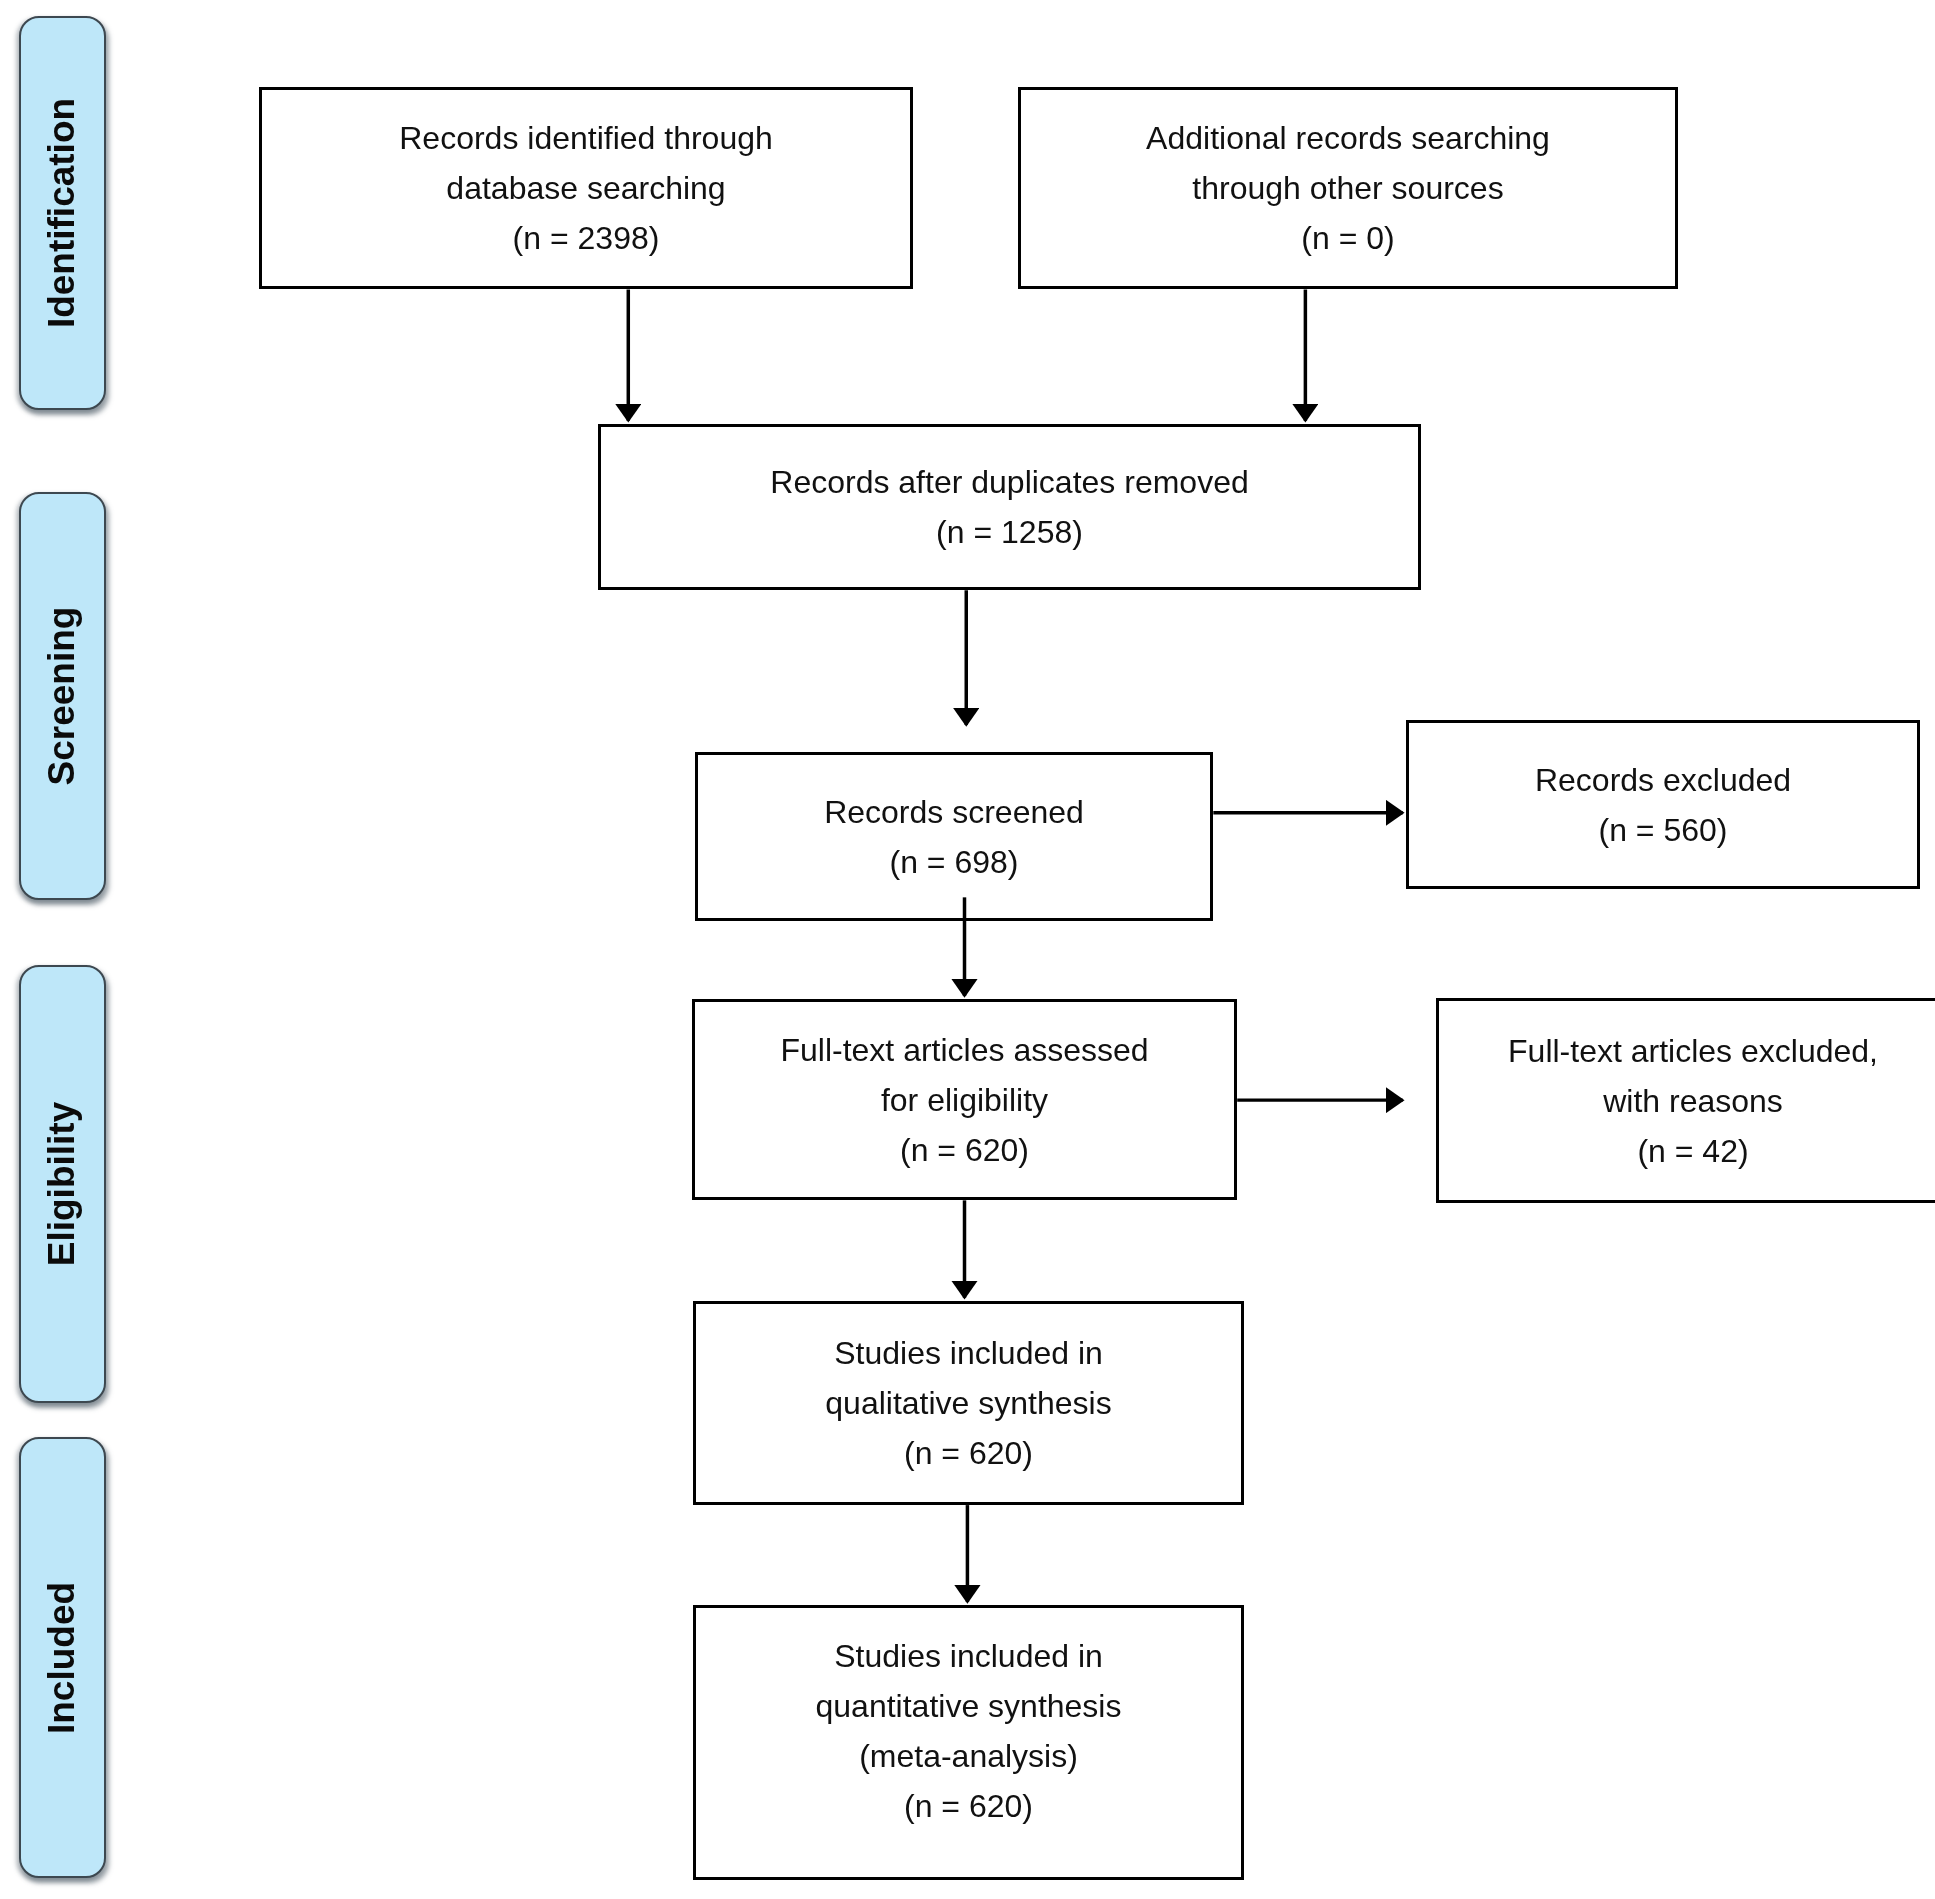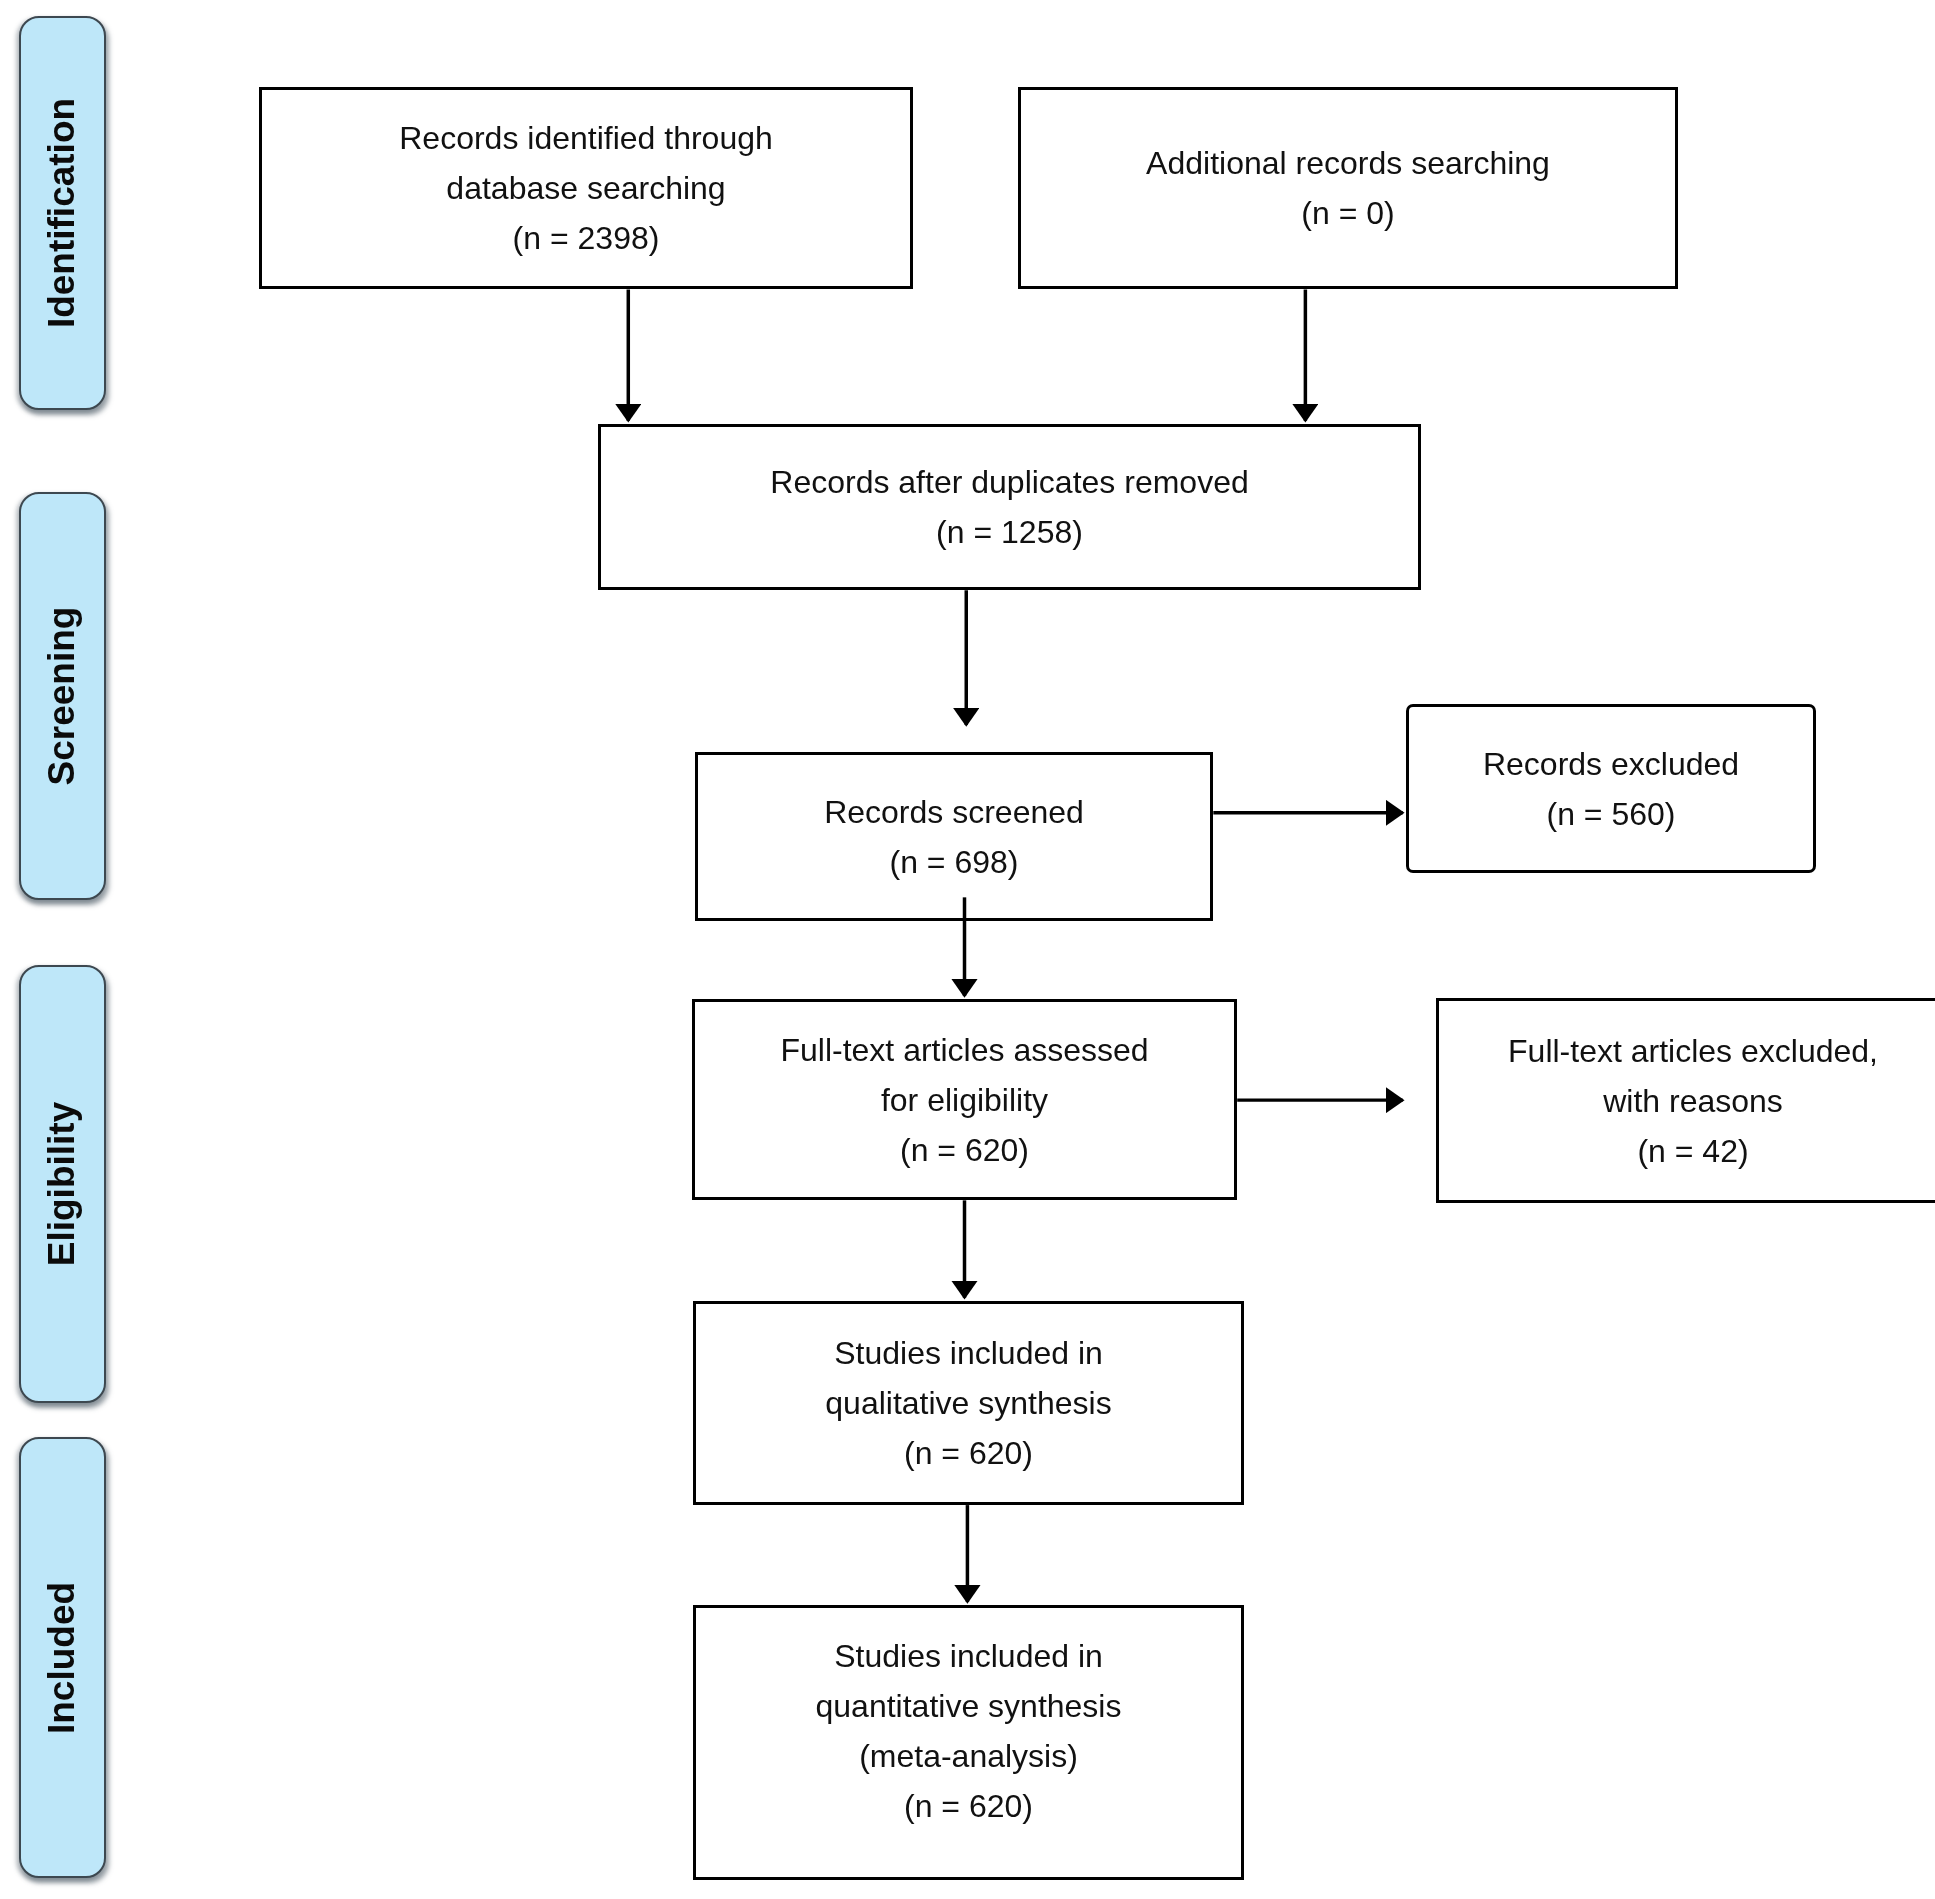--- a/index.html
+++ b/index.html
@@ -52,21 +52,21 @@
     font-size: 32px;
     line-height: 50px;
     color: var(--text, #111111);
   }
   .fbox .ln { white-space: nowrap; }
 
   #box-identified    { left: 259px;  top: 87px;  width: 654px; height: 202px; }
   #box-additional    { left: 1018px; top: 87px;  width: 660px; height: 202px; }
   #box-deduped       { left: 554px;  top: 424px;  width: 823px; height: 166px; margin-left: 44px; }
   #box-screened      { left: 695px; top: 752px; width: 518px;  height: 169px; }
-  #box-excluded      { left: 1406px; top: 704px; width: 410px;  height: 169px; border-radius: 7px; }
+  #box-excluded      { left: 1406px; top: 720px; width: 514px;  height: 169px; }
   #box-fulltext      { left: 692px; top: 999px; width: 545px;  height: 201px; }
   #box-ft-excluded   { left: 1436px; top: 998px; width: 514px;  height: 205px; }
   #box-qualitative   { left: 693px; top: 1301px; width: 551px;  height: 204px; }
   #box-quantitative  { left: 693px; top: 1605px; width: 551px;  height: 275px; padding-bottom: 23px; }
 
   
   svg.arrows {
     position: absolute;
     left: 0; top: 0;
     width: 1936px;
@@ -95,20 +95,21 @@
   </div>
 
   <div class="fbox" id="box-identified">
     <div class="ln">Records identified through</div>
     <div class="ln">database searching</div>
     <div class="ln">(n = 2398)</div>
   </div>
 
   <div class="fbox" id="box-additional">
     <div class="ln">Additional records searching</div>
+    <div class="ln">through other sources</div>
     <div class="ln">(n = 0)</div>
   </div>
 
   <div class="fbox" id="box-deduped">
     <div class="ln">Records after duplicates removed</div>
     <div class="ln">(n = 1258)</div>
   </div>
 
   <div class="fbox" id="box-screened">
     <div class="ln">Records screened</div>

